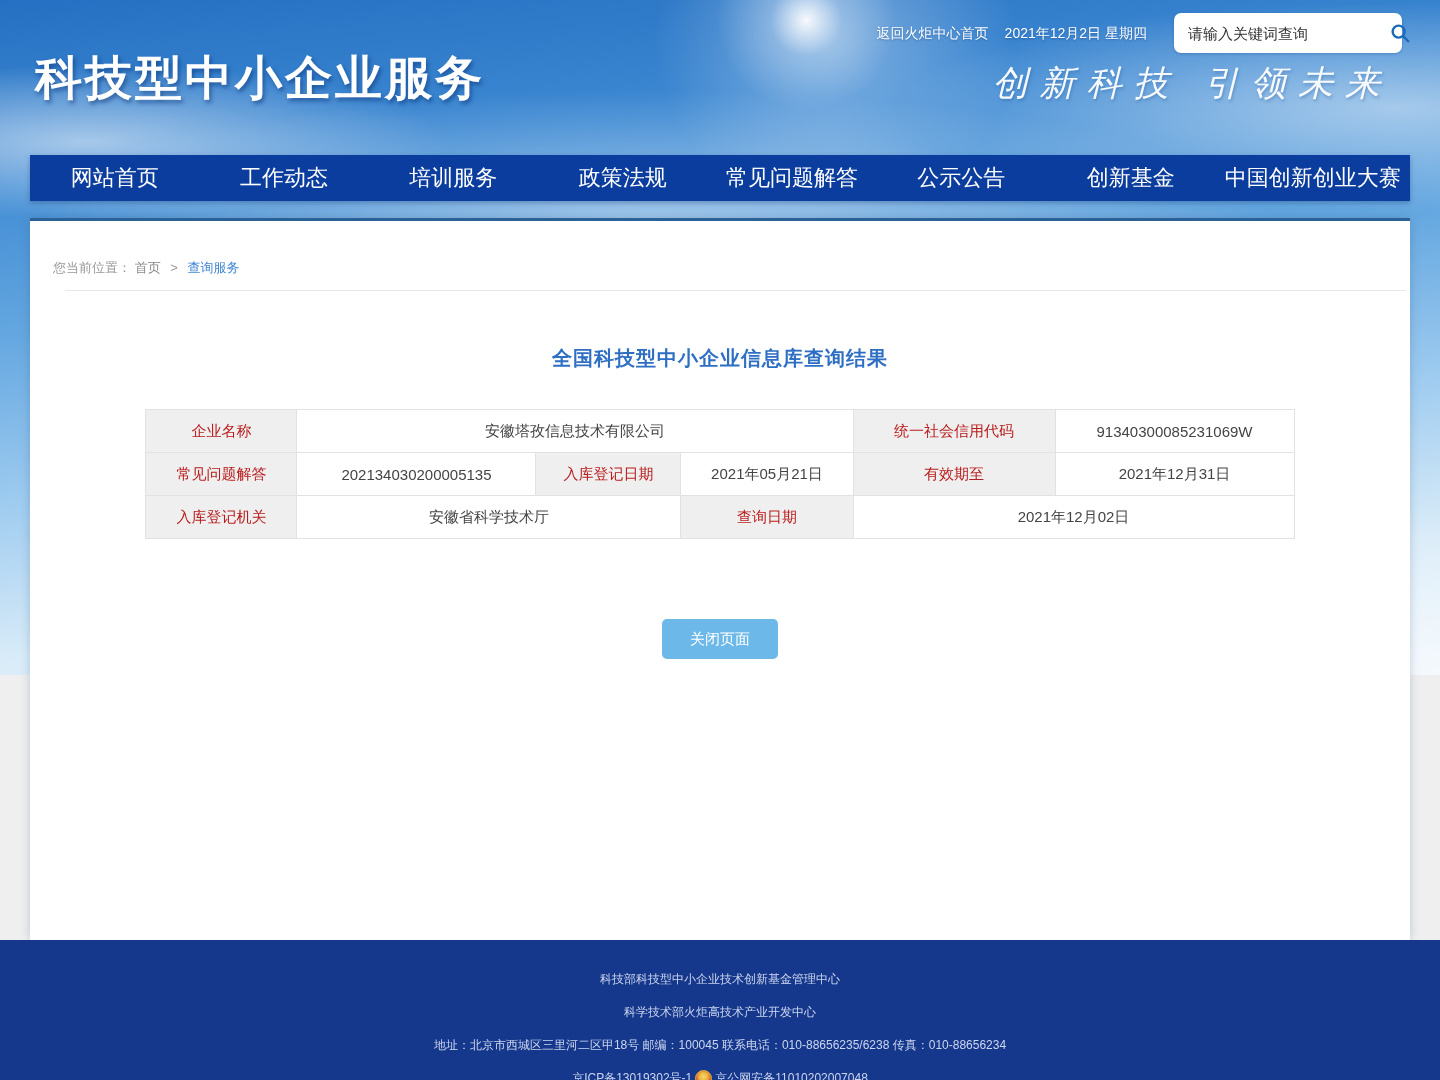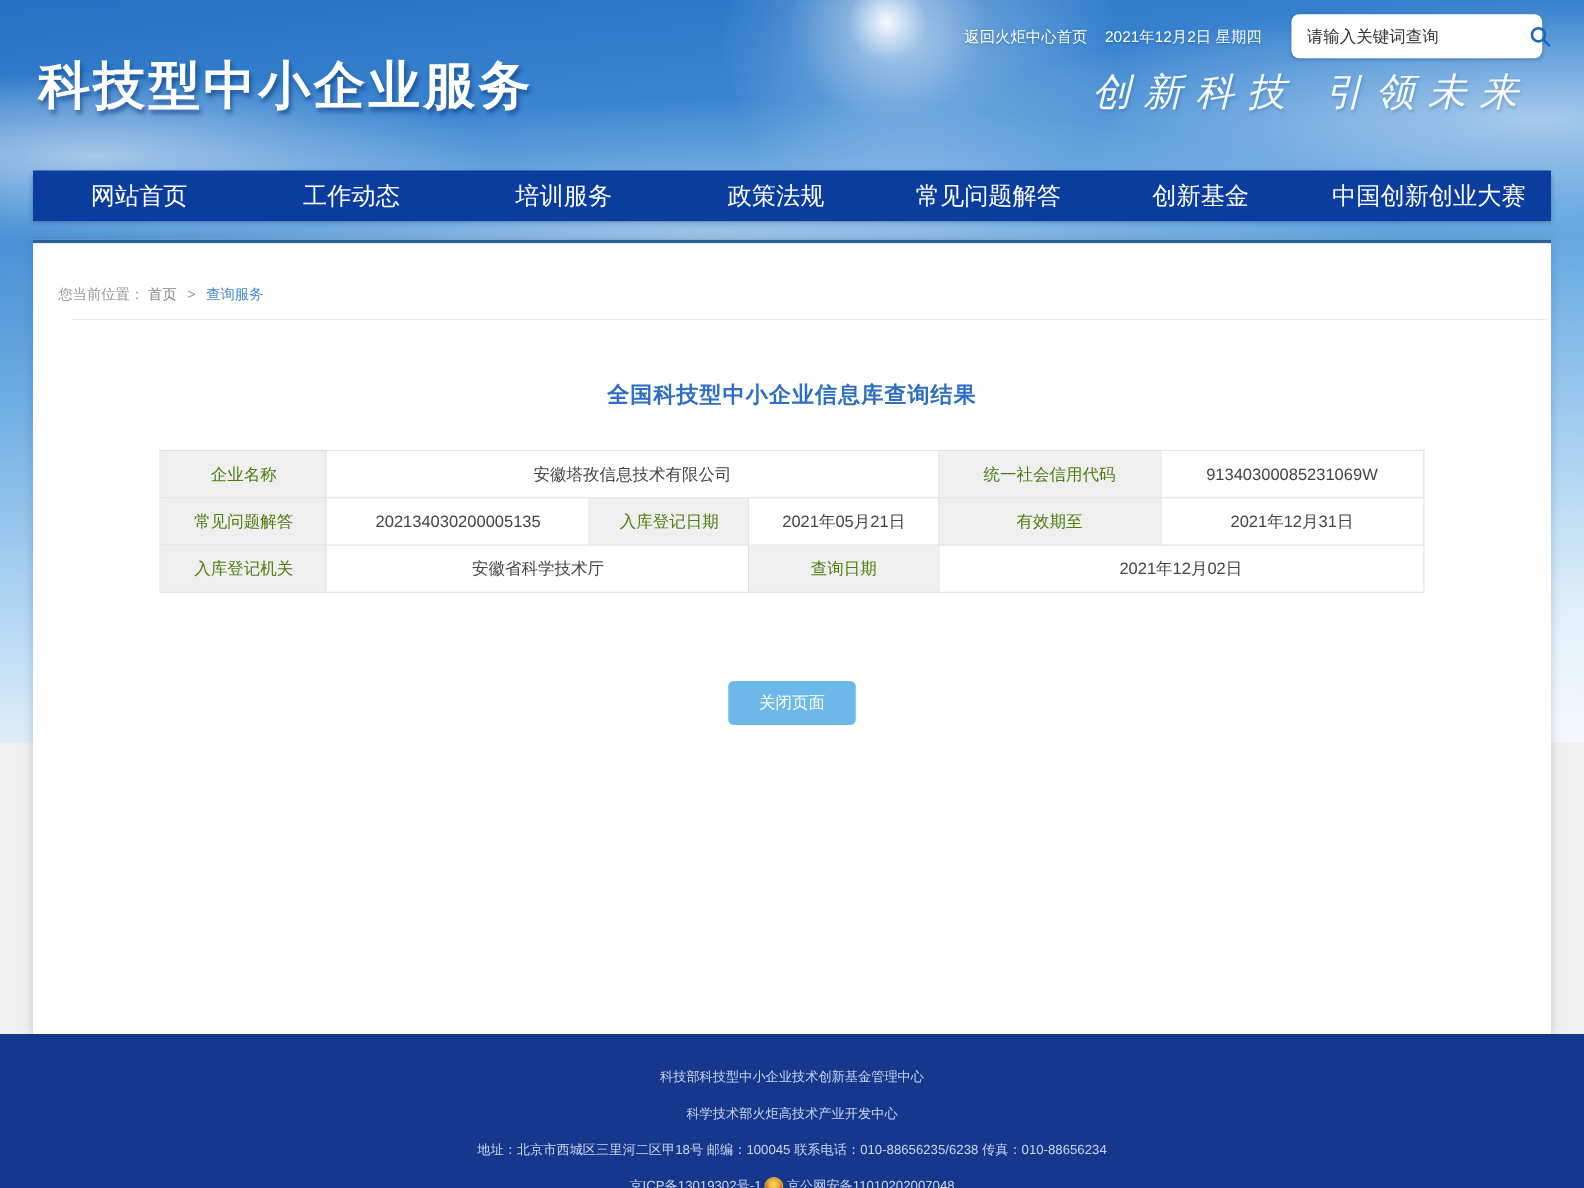--- a/index.html
+++ b/index.html
@@ -93,21 +93,21 @@
   }
   table.result {
     width: 1148px; margin: 37px auto 0; border-collapse: collapse;
     font-size: 15px; color: #444444; table-layout: fixed;
   }
   table.result td {
     border: 1px solid #e2e2e2; height: 43px;
     text-align: center; vertical-align: middle; padding: 0 6px;
     overflow: hidden; white-space: nowrap;
   }
-  table.result td.lbl { background: #efefef; color: #4d7c0f; }
+  table.result td.lbl { background: #efefef; color: #b91c1c; }
   .close-btn {
     display: block; margin: 80px auto 0; width: 116px; height: 40px;
     background: #6cb9e9; color: #ffffff; font-size: 15px;
     border: none; border-radius: 5px; cursor: pointer;
     font-family: "Liberation Sans", sans-serif;
   }
 
   
   .footer {
     position: absolute; top: 940px; left: 0; width: 1440px; height: 140px;
@@ -147,20 +147,21 @@
 
     <h1 class="site-title">科技型中小企业服务</h1>
     <div class="slogan">创新科技  引领未来</div>
 
     <nav class="nav">
       <a>网站首页</a>
       <a>工作动态</a>
       <a>培训服务</a>
       <a>政策法规</a>
       <a>常见问题解答</a>
+      <a>公示公告</a>
       <a>创新基金</a>
       <a class="wide">中国创新创业大赛</a>
     </nav>
   </div>
 
   <div class="content">
 
     <div class="breadcrumb">
       <span>您当前位置：</span>
       <a class="home">首页</a>

